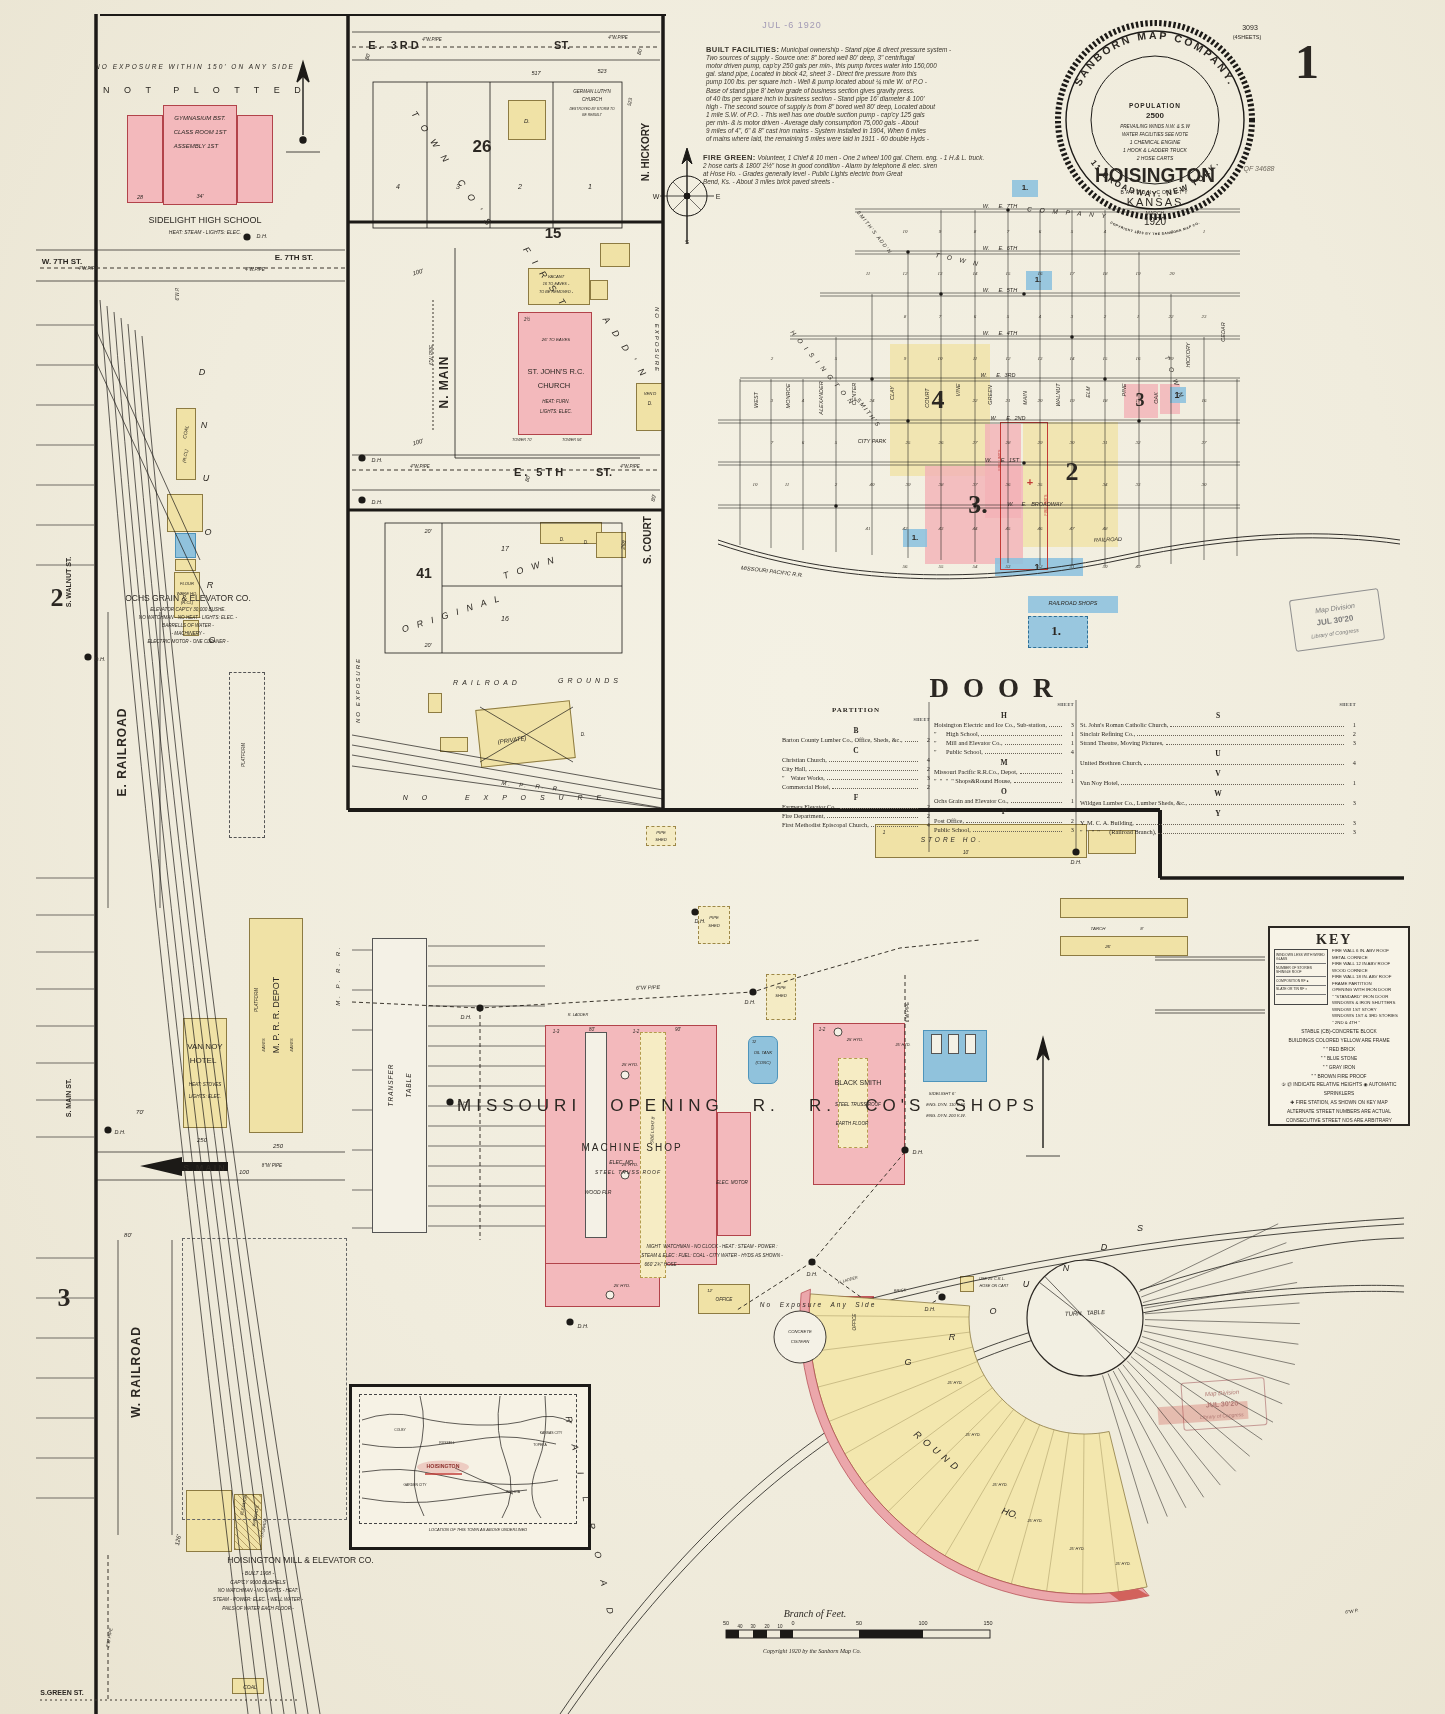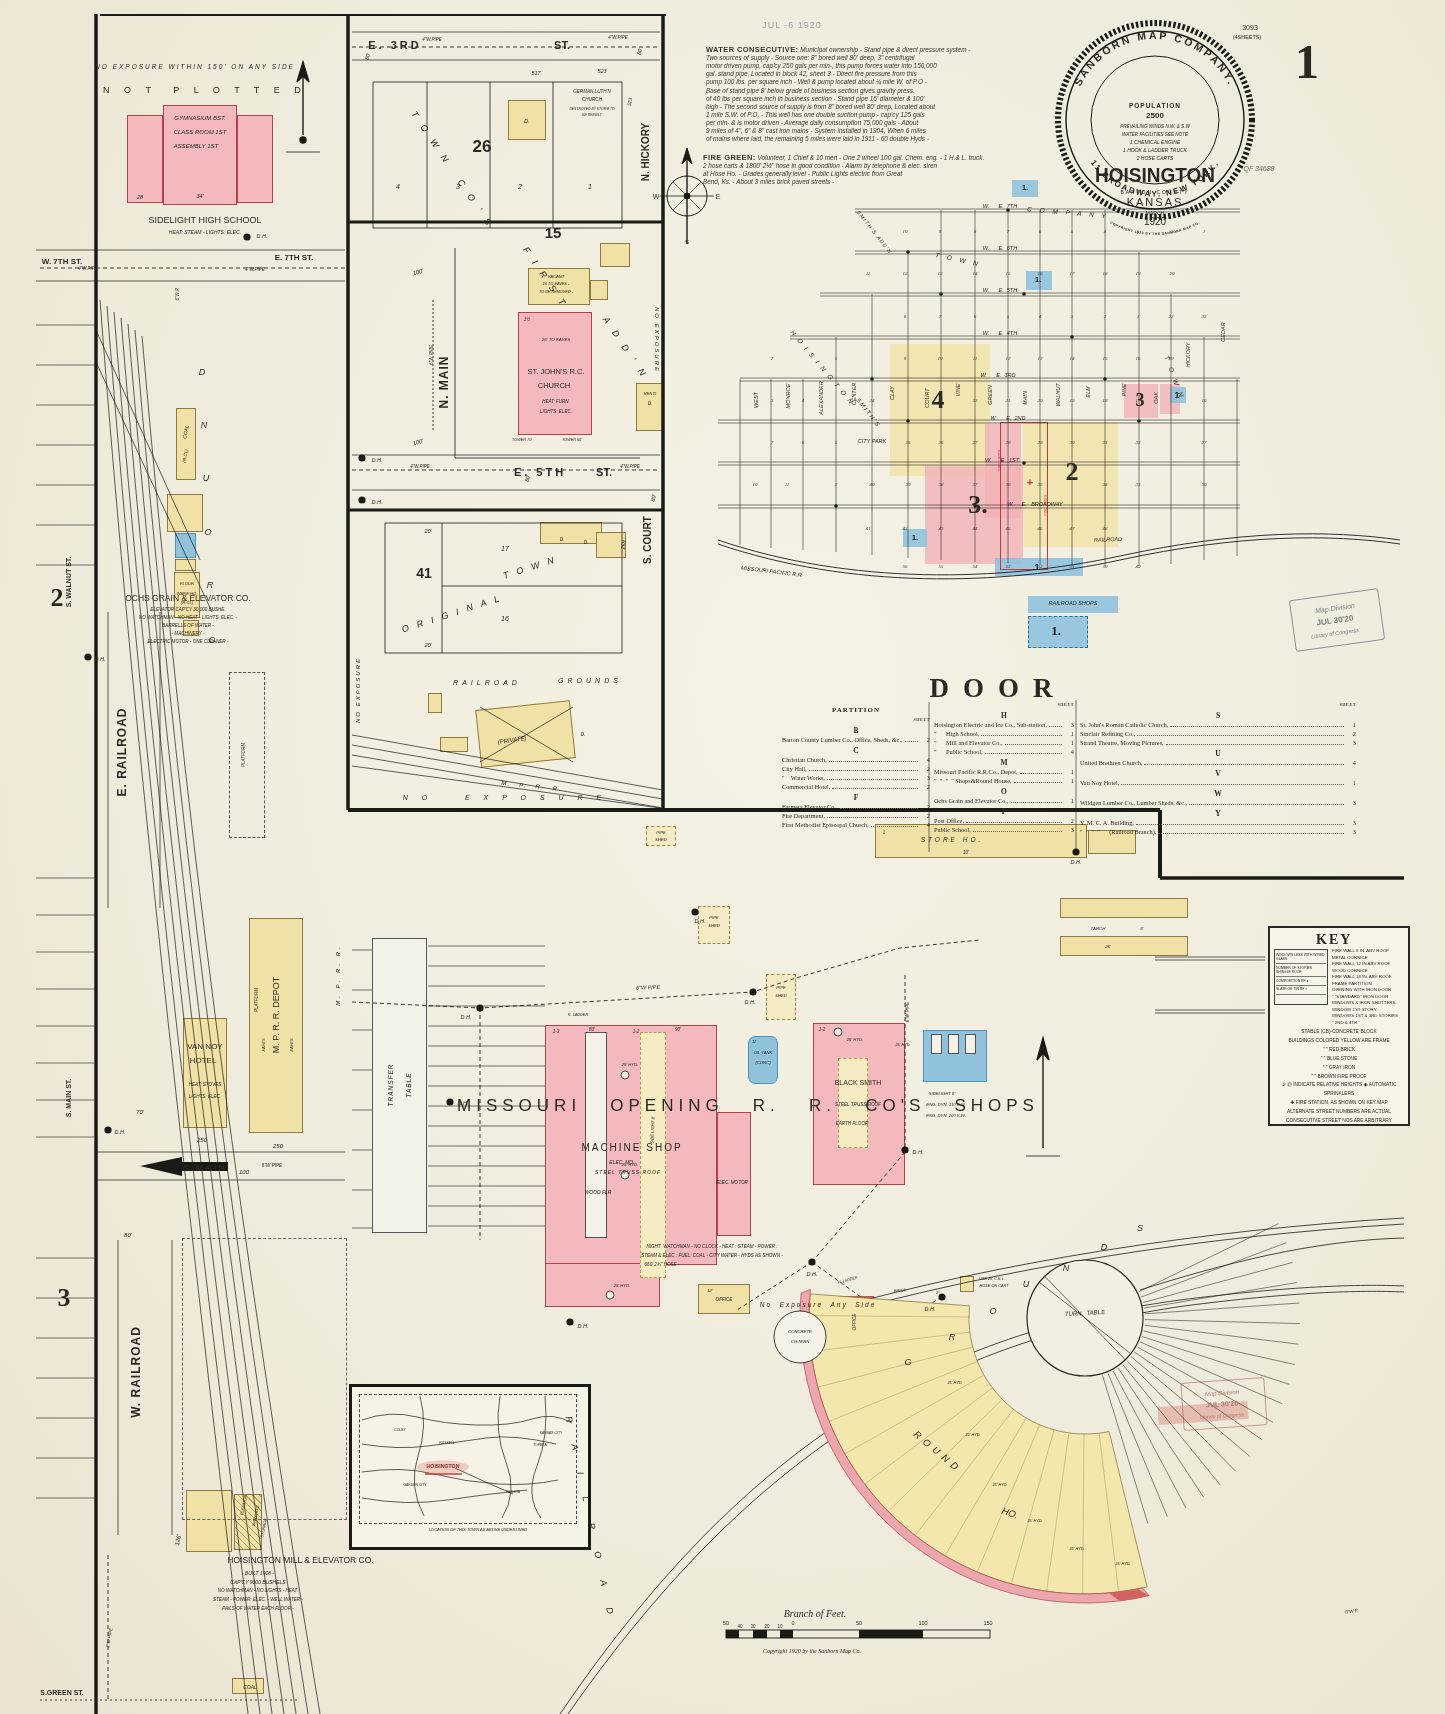--- a/index.html
+++ b/index.html
@@ -375,21 +375,21 @@
         <circle cx="836" cy="506" r="1.8" fill="#1c1a17"></circle>
         <circle cx="1105" cy="379" r="1.8" fill="#1c1a17"></circle>
         <circle cx="975" cy="506" r="1.8" fill="#1c1a17"></circle>
         <circle cx="1139" cy="421" r="1.8" fill="#1c1a17"></circle>
         <circle cx="1024" cy="294" r="1.8" fill="#1c1a17"></circle>
         <circle cx="872" cy="379" r="1.8" fill="#1c1a17"></circle>
       </g>
   </svg>
 
   <div class="para" style="left:706px;top:38px;width:368px">
-    <b>WATER CONSECUTIVE:</b> <span>Municipal ownership - Stand pipe &amp; direct pressure system -
+    <b>BUILT FACILITIES:</b> <span>Municipal ownership - Stand pipe &amp; direct pressure system -
 Two sources of supply - Source one: 8" bored well 80' deep, 3" centrifugal
 motor driven pump, cap'cy 250 gals per min-, this pump forces water into 150,000
 gal. stand pipe, Located in block 42, sheet 3 - Direct fire pressure from this
 pump 100 lbs. per square inch - Well &amp; pump located about ¼ mile W. of P.O -
 Base of stand pipe 8' below grade of business section gives gravity press.
 of 40 lbs per square inch in business section - Stand pipe 16' diameter &amp; 100'
 high - The second source of supply is from 8" bored well 80' deep, Located about
 1 mile S.W. of P.O. - This well has one double suction pump - cap'cy 125 gals
 per min- &amp; is motor driven - Average daily consumption 75,000 gals - About
 9 miles of 4", 6" &amp; 8" cast iron mains - System installed in 1904, When 6 miles

